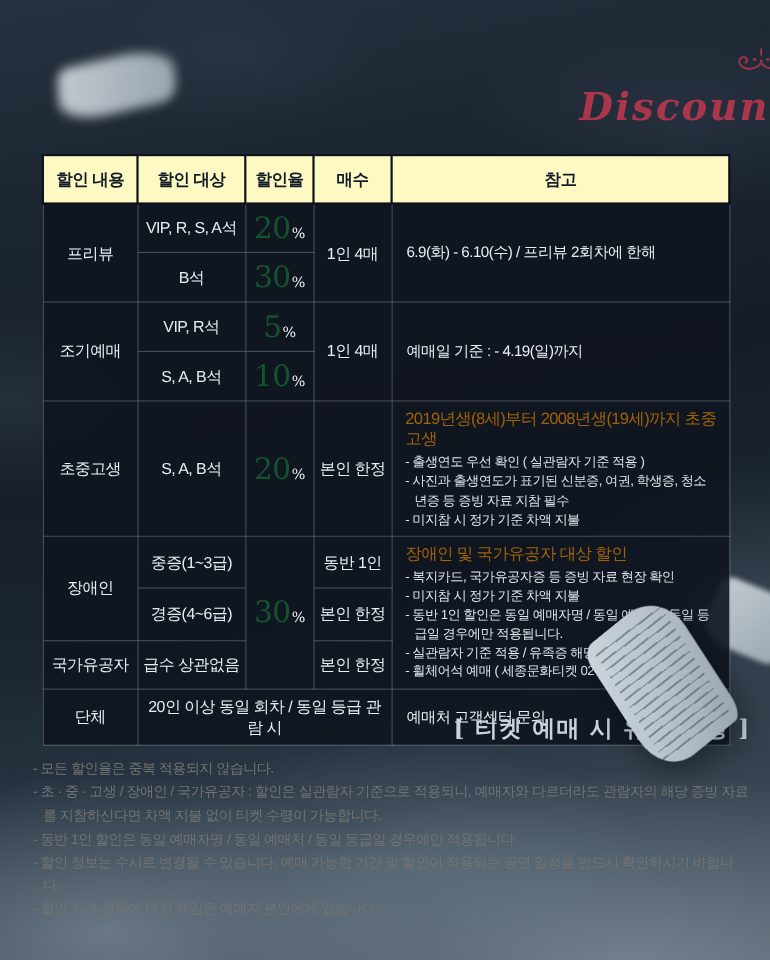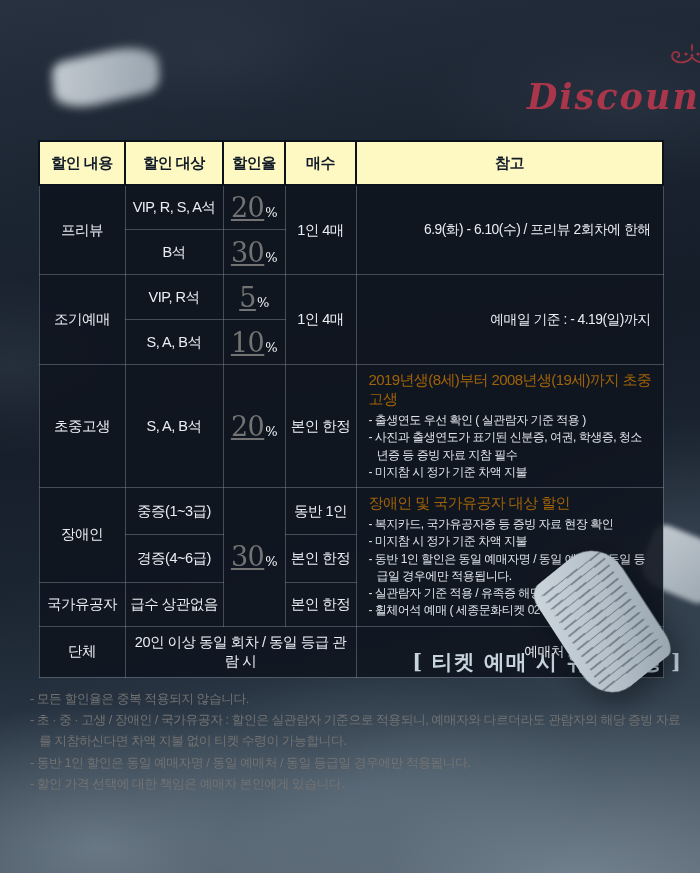--- a/index.html
+++ b/index.html
@@ -44,23 +44,23 @@
   .tbl-wrap{position:absolute;left:38px;top:140px;width:624px;z-index:2;}
   table{border-collapse:collapse;table-layout:fixed;width:624px;}
   th{background:#fef9c3;color:#121c29;font-size:15px;font-weight:bold;
      height:40px;border:2px solid #0b121c;letter-spacing:-0.5px;}
   td{background:rgba(15,21,31,0.90);color:#e9eef3;font-size:14.5px;font-weight:500;
      text-align:center;vertical-align:middle;
      border:1px solid rgba(130,143,156,0.45);letter-spacing:-0.5px;padding:2px 4px;}
   tr.h43 td{height:39px;} tr.h44 td{height:40px;} tr.h87 td{height:83px;}
   tr.h41 td{height:37px;margin-left:38px;} tr.h42 td{height:38px;}
   td.rate{font-family:"DejaVu Serif","Liberation Serif",serif;font-weight:400;}
-  .rate-num{font-size:27px;color:#737373;text-decoration:underline;}
+  .rate-num{font-size:27px;color:#14532d;}
   .rate-pct{font-size:13px;color:#f2f5f8;margin-left:1px;}
-  td.note{text-align:right;padding:6px 12px 6px 13px;font-size:13.8px;font-weight:400;}
+  td.note{text-align:left;padding:6px 12px 6px 13px;font-size:13.8px;font-weight:400;}
   td.note-block{text-align:left;padding:6px 10px 6px 12px;}
   .nb-title{font-size:15px;font-weight:normal;color:#a16207;margin-bottom:3px;letter-spacing:-0.6px;}
   .nb-list{margin:0;padding:0;list-style:none;}
   .nb-list li{font-size:12px;font-weight:400;line-height:1.44;color:#dfe5eb;
     letter-spacing:-0.5px;padding-left:8px;text-indent:-8px;}
   
   .notes{position:absolute;left:30px;top:648px;width:652px;z-index:2;}
   .notes-title{font-family:"DejaVu Serif","Liberation Serif",serif;font-size:21px;
     font-weight:600;color:#c6d4de;letter-spacing:1px;margin:0 0 12px 0;text-align:right;}
   .notes-list{margin:0;padding:0;list-style:none;}
@@ -183,15 +183,16 @@
   </tbody>
 </table>
 </div>
 
 <div class="notes">
   <h2 class="notes-title">[ 티켓 예매 시 유의 사항 ]</h2>
   <ul class="notes-list">
     <li>- 모든 할인율은 중복 적용되지 않습니다.</li>
     <li>- 초 · 중 · 고생 / 장애인 / 국가유공자 : 할인은 실관람자 기준으로 적용되니, 예매자와 다르더라도 관람자의 해당 증빙 자료를 지참하신다면 차액 지불 없이 티켓 수령이 가능합니다.</li>
     <li>- 동반 1인 할인은 동일 예매자명 / 동일 예매처 / 동일 등급일 경우에만 적용됩니다.</li>
+    <li>- 할인 정보는 수시로 변경될 수 있습니다. 예매 가능한 기간 및 할인이 적용되는 공연 일정을 반드시 확인하시기 바랍니다.</li>
     <li>- 할인 가격 선택에 대한 책임은 예매자 본인에게 있습니다.</li>
   </ul>
 </div>
 
 </body></html>

